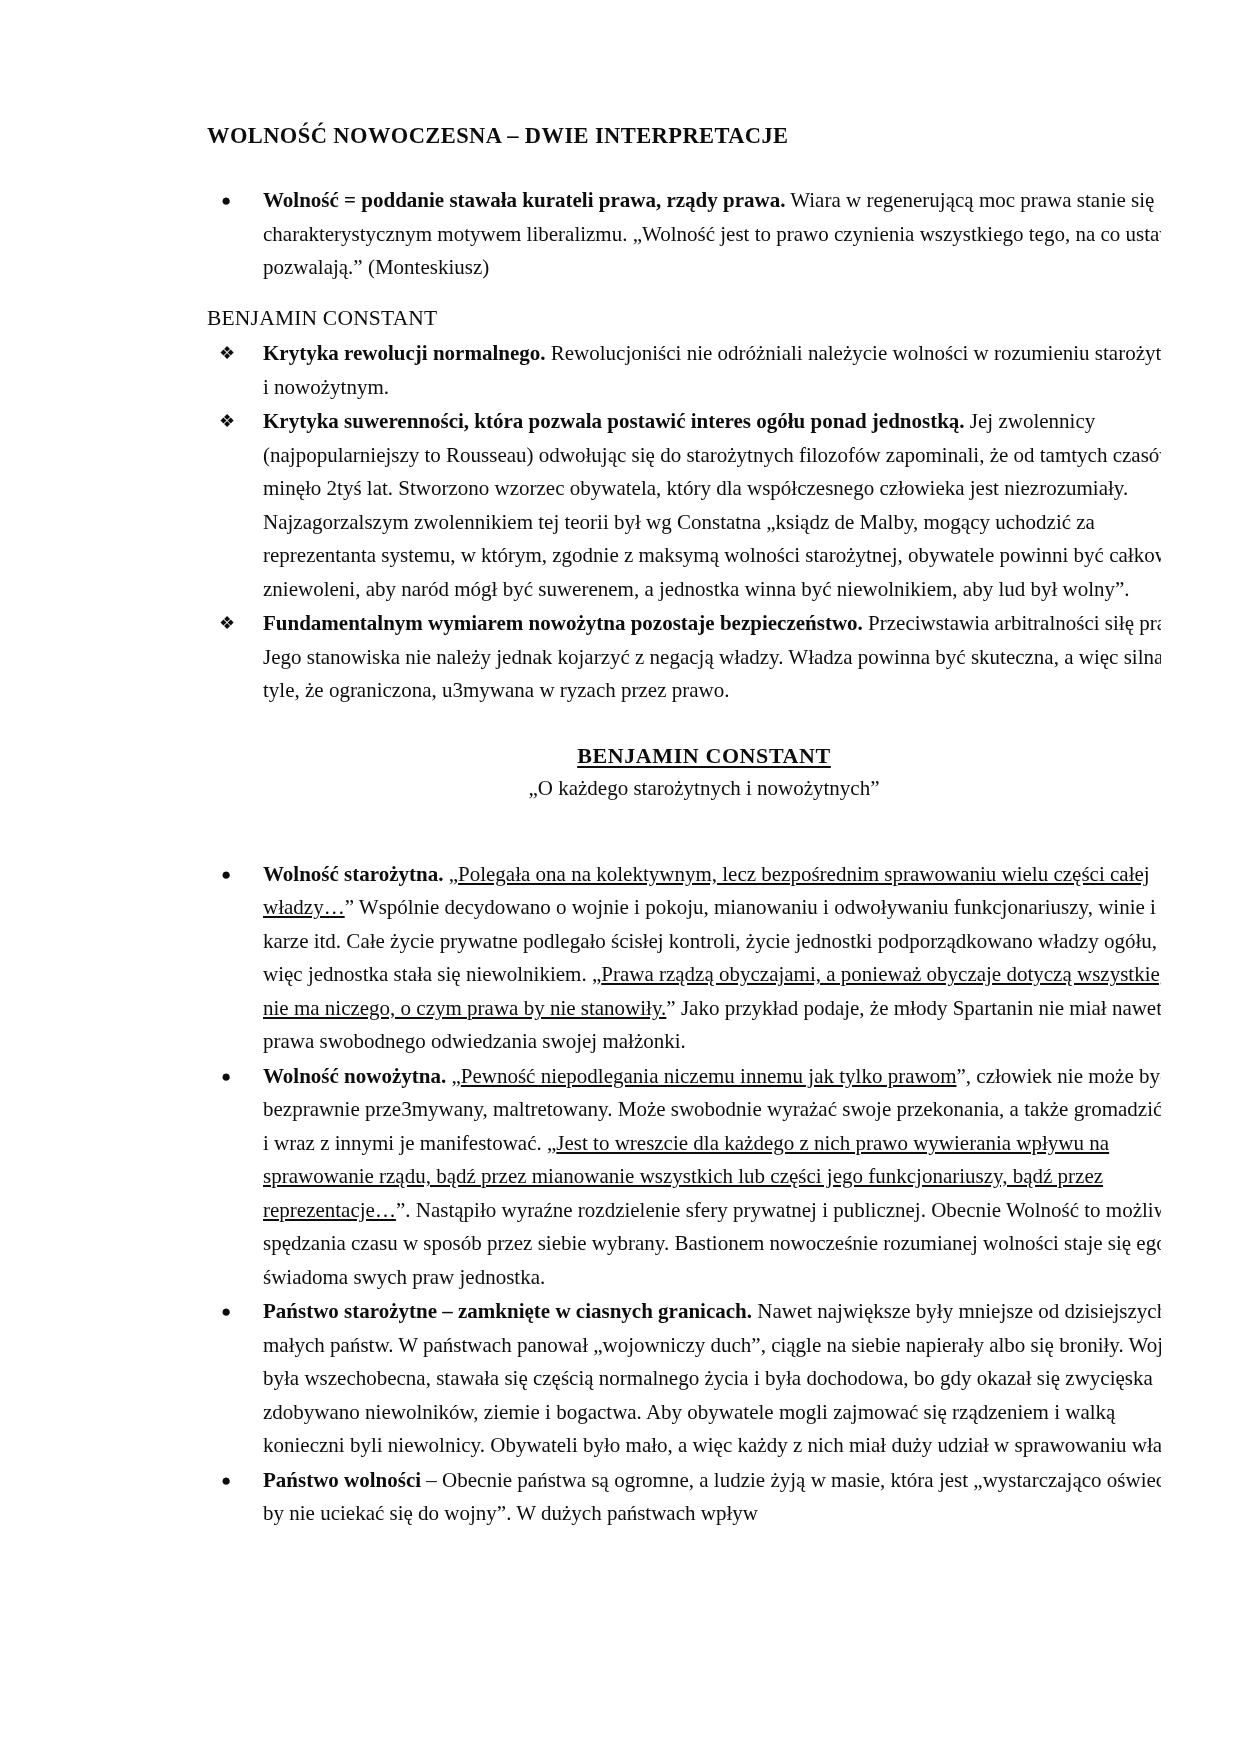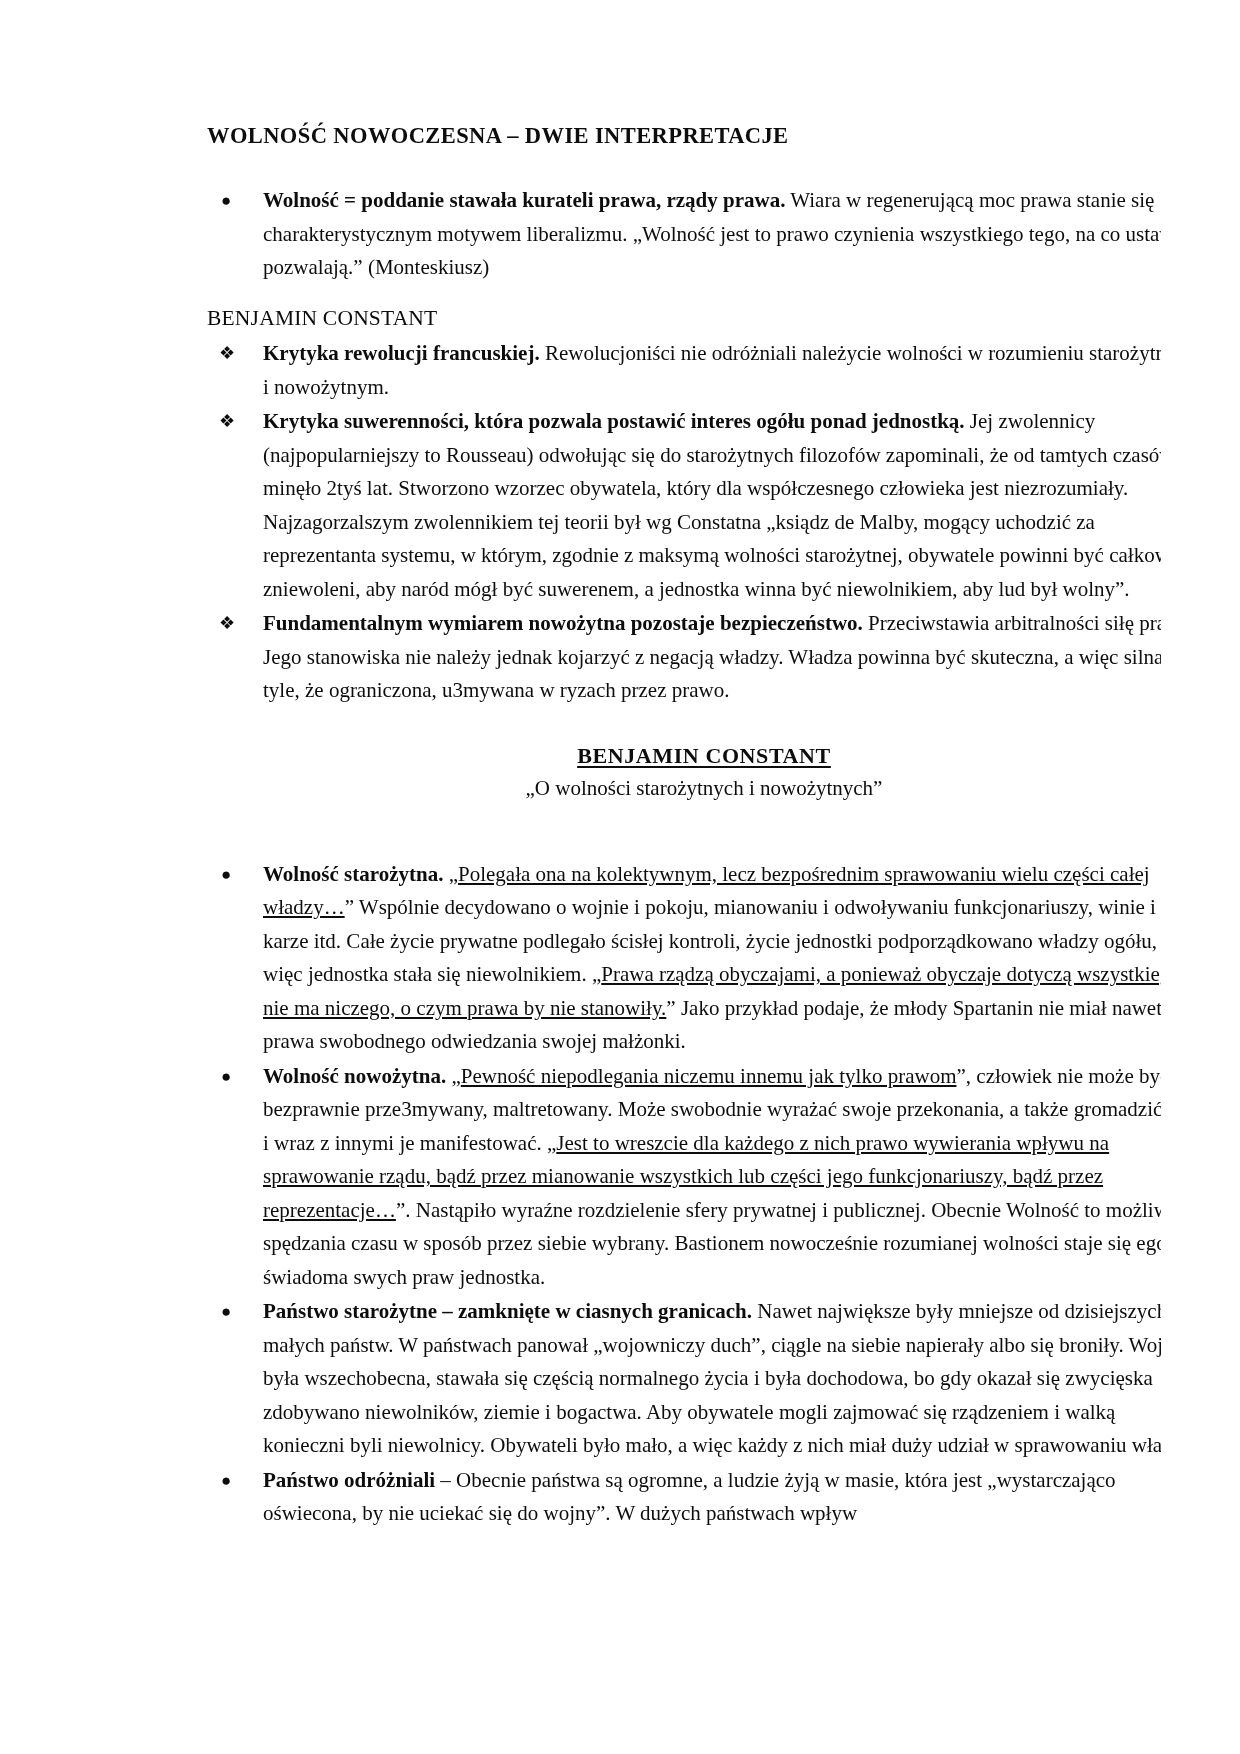--- a/index.html
+++ b/index.html
@@ -117,54 +117,54 @@
       </li>
     </ul>
 
     <div class="spacer-sm"></div>
 
     <div class="plain-line">BENJAMIN CONSTANT</div>
 
     <ul class="blist diamond">
       <li>
         <span class="marker">❖</span>
-        <span class="para"><b>Krytyka rewolucji francuskiej.</b><span> Rewolucjoniści nie odróżniali należycie wolności w rozumieniu starożytnym i nowożytnym.</span></span>
+        <span class="para"><b>Krytyka rewolucji normalnego.</b><span> Rewolucjoniści nie odróżniali należycie wolności w rozumieniu starożytnym i nowożytnym.</span></span>
       </li>
       <li>
         <span class="marker">❖</span>
         <span class="para"><b>Krytyka suwerenności, która pozwala postawić interes ogółu ponad jednostką.</b><span> Jej zwolennicy (najpopularniejszy to Rousseau) odwołując się do starożytnych filozofów zapominali, że od tamtych czasów minęło 2tyś lat. Stworzono wzorzec obywatela, który dla współczesnego człowieka jest niezrozumiały. Najzagorzalszym zwolennikiem tej teorii był wg Constatna „ksiądz de Malby, mogący uchodzić za reprezentanta systemu, w którym, zgodnie z maksymą wolności starożytnej, obywatele powinni być całkowicie zniewoleni, aby naród mógł być suwerenem, a jednostka winna być niewolnikiem, aby lud był wolny”.</span></span>
       </li>
       <li>
         <span class="marker">❖</span>
         <span class="para"><b>Fundamentalnym wymiarem nowożytna pozostaje bezpieczeństwo.</b><span> Przeciwstawia arbitralności siłę prawa. Jego stanowiska nie należy jednak kojarzyć z negacją władzy. Władza powinna być skuteczna, a więc silna; tyle, że ograniczona, u3mywana w ryzach przez prawo.</span></span>
       </li>
     </ul>
 
     <div class="spacer-md"></div>
 
     <div class="center-block">
       <div class="center-heading">BENJAMIN CONSTANT</div>
-      <div class="center-sub">„O wolności starożytnych i nowożytnych”</div>
+      <div class="center-sub">„O każdego starożytnych i nowożytnych”</div>
     </div>
 
     <div class="spacer-lg"></div>
 
     <ul class="blist dot">
       <li>
         <span class="marker">●</span>
         <span class="para"><b>Wolność starożytna.</b><span> „</span><u>Polegała ona na kolektywnym, lecz bezpośrednim sprawowaniu wielu części całej władzy…</u><span>” Wspólnie decydowano o wojnie i pokoju, mianowaniu i odwoływaniu funkcjonariuszy, winie i karze itd. Całe życie prywatne podlegało ścisłej kontroli, życie jednostki podporządkowano władzy ogółu, a więc jednostka stała się niewolnikiem. „</span><u>Prawa rządzą obyczajami, a ponieważ obyczaje dotyczą wszystkiego, nie ma niczego, o czym prawa by nie stanowiły.</u><span>” Jako przykład podaje, że młody Spartanin nie miał nawet prawa swobodnego odwiedzania swojej małżonki.</span></span>
       </li>
       <li>
         <span class="marker">●</span>
         <span class="para"><b>Wolność nowożytna.</b><span> „</span><u>Pewność niepodlegania niczemu innemu jak tylko prawom</u><span>”, człowiek nie może być bezprawnie prze3mywany, maltretowany. Może swobodnie wyrażać swoje przekonania, a także gromadzić się i wraz z innymi je manifestować. „</span><u>Jest to wreszcie dla każdego z nich prawo wywierania wpływu na sprawowanie rządu, bądź przez mianowanie wszystkich lub części jego funkcjonariuszy, bądź przez reprezentacje…</u><span>”. Nastąpiło wyraźne rozdzielenie sfery prywatnej i publicznej. Obecnie Wolność to możliwość spędzania czasu w sposób przez siebie wybrany. Bastionem nowocześnie rozumianej wolności staje się ego – świadoma swych praw jednostka.</span></span>
       </li>
       <li>
         <span class="marker">●</span>
         <span class="para"><b>Państwo starożytne – zamknięte w ciasnych granicach.</b><span> Nawet największe były mniejsze od dzisiejszych małych państw. W państwach panował „wojowniczy duch”, ciągle na siebie napierały albo się broniły. Wojna była wszechobecna, stawała się częścią normalnego życia i była dochodowa, bo gdy okazał się zwycięska zdobywano niewolników, ziemie i bogactwa. Aby obywatele mogli zajmować się rządzeniem i walką konieczni byli niewolnicy. Obywateli było mało, a więc każdy z nich miał duży udział w sprawowaniu władzy.</span></span>
       </li>
       <li>
         <span class="marker">●</span>
-        <span class="para"><b>Państwo odróżniali</b><span> – Obecnie państwa są ogromne, a ludzie żyją w masie, która jest „wystarczająco oświecona, by nie uciekać się do wojny”. W dużych państwach wpływ</span></span>
+        <span class="para"><b>Państwo wolności</b><span> – Obecnie państwa są ogromne, a ludzie żyją w masie, która jest „wystarczająco oświecona, by nie uciekać się do wojny”. W dużych państwach wpływ</span></span>
       </li>
     </ul>
 
   </div>
 </div>
 
 </body></html>

